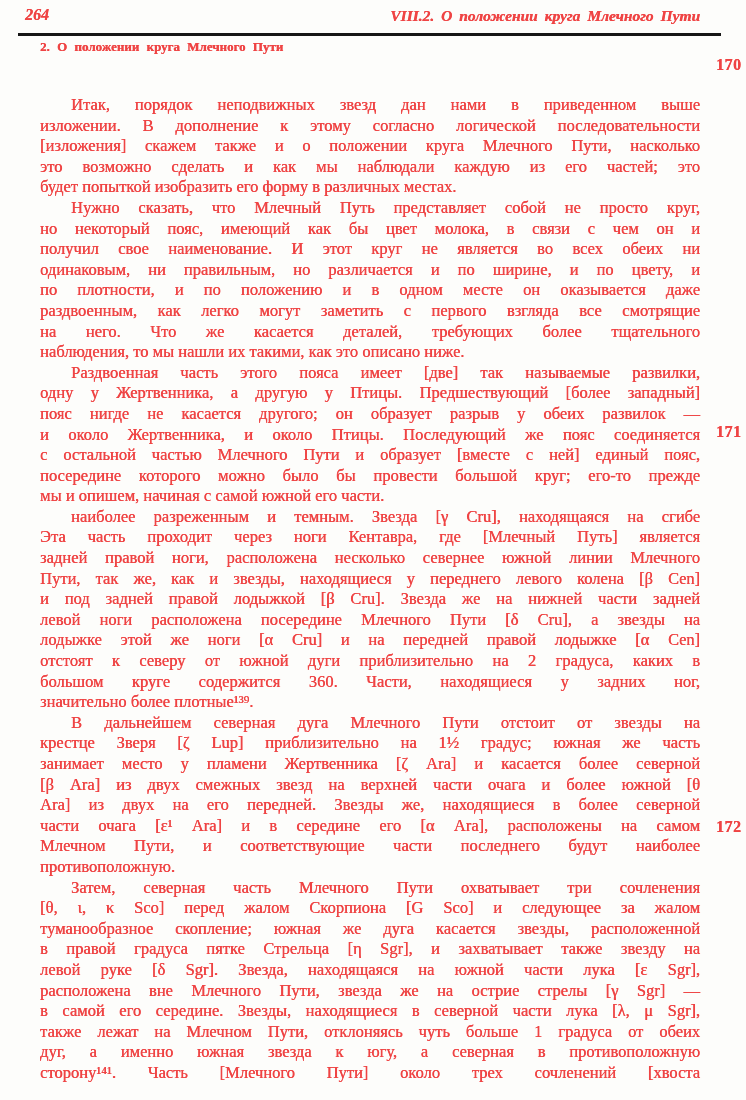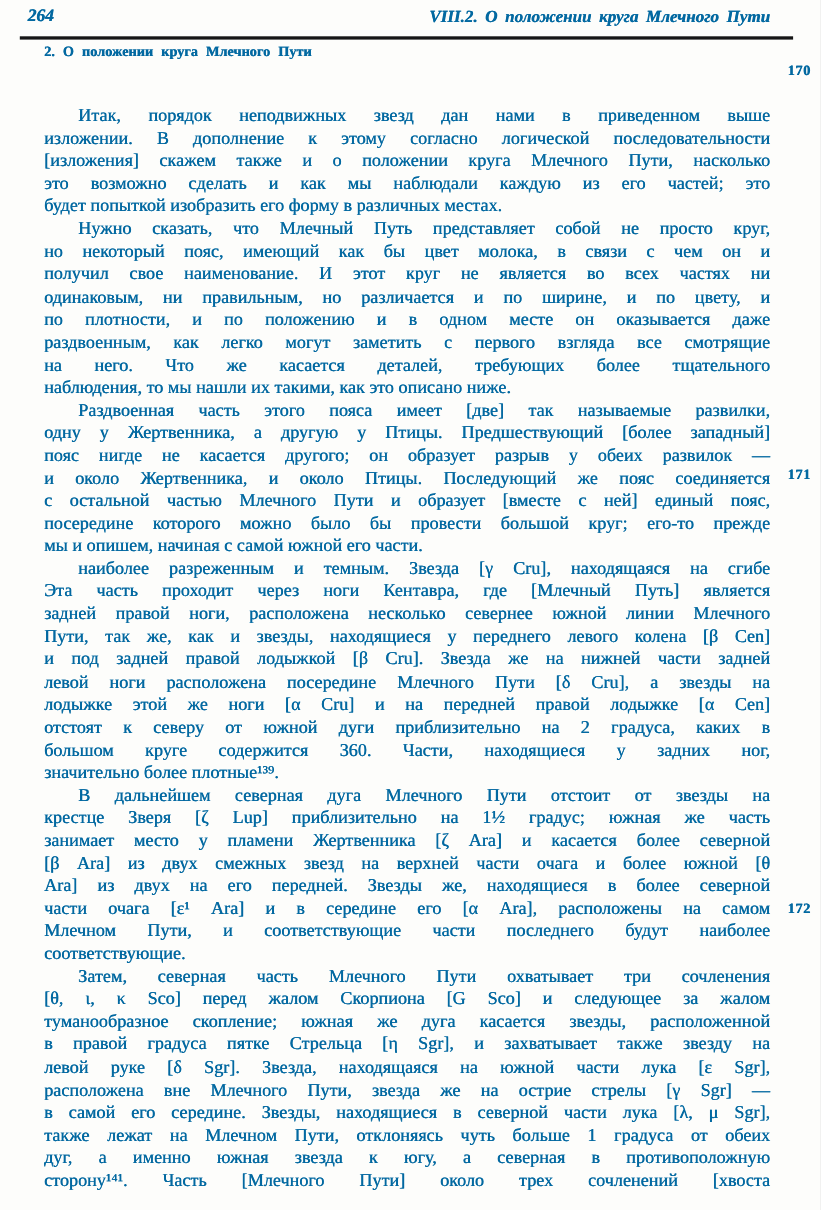--- a/index.html
+++ b/index.html
@@ -2,21 +2,21 @@
 <html lang="ru"><head>
 <meta charset="utf-8">
 <style>
   html, body { margin: 0; padding: 0; background: #e8e8e6; }
   .page {
     position: relative;
     width: 746px;
     height: 1100px;
     margin: 0 auto;
     background: #fdfdfb;
-    color: #0369a1;
+    color: #ef4444;
     font-family: "Liberation Serif", "DejaVu Serif", serif;
     overflow: hidden;
     text-shadow: 0.35px 0 0 currentColor; 
   }
   .running-head { position: absolute; top: 6px; left: 0; right: 0; height: 24px; }
   .pageno {
     position: absolute; left: 25px; top: 0;
     font-size: 16px; font-weight: bold; font-style: italic;
   }
   .running-title {
@@ -29,21 +29,21 @@
     position: absolute; top: 33px; left: 18px; width: 703px; height: 2.5px;
     background: #161616;
   }
   .section-title {
     position: absolute; top: 39px; left: 40px; width: 660px; margin: 0;
     font-size: 13px; font-weight: bold;
     word-spacing: 4px;
   }
   .margin-num {
     position: absolute; left: 716px; width: 30px;
-    font-size: 13px; font-weight: bold;
+    font-size: 16px; font-weight: bold;
     letter-spacing: 0.5px;
   }
   .body-text {
     position: absolute; top: 95px; left: 40px; width: 660px;
     font-size: 16.5px; line-height: 20.6px;
   }
   .para .line {
     text-align: justify;
     text-align-last: justify;
     white-space: normal;
@@ -78,21 +78,21 @@
     <div class="line">Итак, порядок неподвижных звезд дан нами в приведенном выше</div>
         <div class="line">изложении. В дополнение к этому согласно логической последовательности</div>
         <div class="line">[изложения] скажем также и о положении круга Млечного Пути, насколько</div>
         <div class="line">это возможно сделать и как мы наблюдали каждую из его частей; это</div>
         <div class="line">будет попыткой изобразить его форму в различных местах.</div>
       </div>
     <div class="para">
 
     <div class="line">Нужно сказать, что Млечный Путь представляет собой не просто круг,</div>
         <div class="line">но некоторый пояс, имеющий как бы цвет молока, в связи с чем он и</div>
-        <div class="line">получил свое наименование. И этот круг не является во всех частях ни</div>
+        <div class="line">получил свое наименование. И этот круг не является во всех обеих ни</div>
         <div class="line">одинаковым, ни правильным, но различается и по ширине, и по цвету, и</div>
         <div class="line">по плотности, и по положению и в одном месте он оказывается даже</div>
         <div class="line">раздвоенным, как легко могут заметить с первого взгляда все смотрящие</div>
         <div class="line">на него. Что же касается деталей, требующих более тщательного</div>
         <div class="line">наблюдения, то мы нашли их такими, как это описано ниже.</div>
       </div>
     <div class="para">
 
     <div class="line">Раздвоенная часть этого пояса имеет [две] так называемые развилки,</div>
         <div class="line">одну у Жертвенника, а другую у Птицы. Предшествующий [более западный]</div>
@@ -117,21 +117,21 @@
       </div>
     <div class="para">
 
     <div class="line">В дальнейшем северная дуга Млечного Пути отстоит от звезды на</div>
         <div class="line">крестце Зверя [ζ Lup] приблизительно на 1½ градус; южная же часть</div>
         <div class="line">занимает место у пламени Жертвенника [ζ Ara] и касается более северной</div>
         <div class="line">[β Ara] из двух смежных звезд на верхней части очага и более южной [θ</div>
         <div class="line">Ara] из двух на его передней. Звезды же, находящиеся в более северной</div>
         <div class="line">части очага [ε¹ Ara] и в середине его [α Ara], расположены на самом</div>
         <div class="line">Млечном Пути,  и соответствующие части последнего будут наиболее</div>
-        <div class="line">соответствующие.</div>
+        <div class="line">противоположную.</div>
       </div>
     <div class="para para-cont">
 
     <div class="line">Затем, северная часть Млечного Пути охватывает три сочленения</div>
         <div class="line">[θ, ι, κ Sco] перед жалом Скорпиона [G Sco] и следующее за жалом</div>
         <div class="line">туманообразное скопление; южная же дуга касается звезды, расположенной</div>
         <div class="line">в правой градуса пятке Стрельца [η Sgr], и захватывает также звезду на</div>
         <div class="line">левой руке [δ Sgr]. Звезда, находящаяся на южной части лука [ε Sgr],</div>
         <div class="line">расположена вне Млечного Пути, звезда же на острие стрелы [γ Sgr] —</div>
         <div class="line">в самой его середине. Звезды, находящиеся в северной части лука [λ, μ Sgr],</div>

